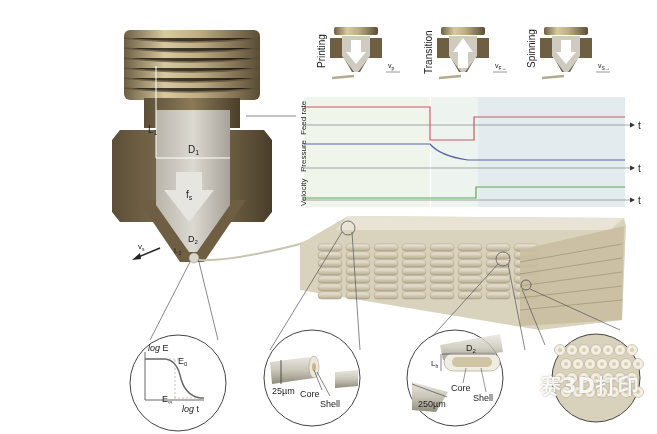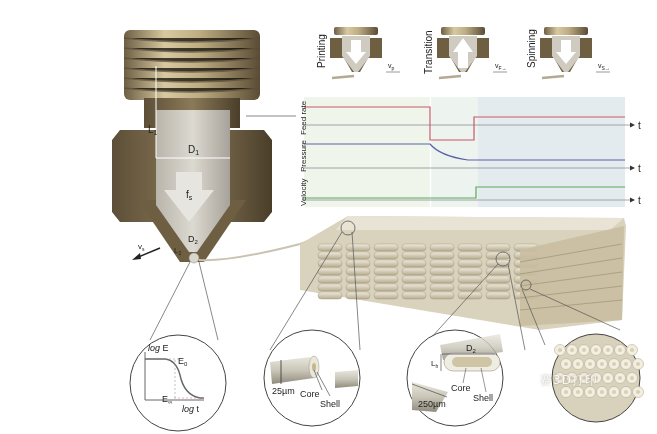--- a/index.html
+++ b/index.html
@@ -1,21 +1,21 @@
 <!DOCTYPE html>
 <html><head>
 <meta charset="utf-8">
 <style>
   * { margin: 0; padding: 0; box-sizing: border-box; }
   html, body { width: 657px; height: 434px; background: #ffffff; overflow: hidden; }
   body { position: relative; font-family: "Liberation Sans", sans-serif; }
   #canvas { position: absolute; left: 0; top: 0; width: 657px; height: 434px; }
   .lbl { font-family: "Liberation Sans", sans-serif; fill: #222; }
   .wm { position: absolute; left: 540px; top: 372px; font-family: "DejaVu Sans", sans-serif;
-        font-weight: normal; font-size: 12px; color: rgba(255,255,255,0.9);
+        font-weight: bold; font-size: 21px; color: rgba(255,255,255,0.9);
         text-shadow: 0 0 2px rgba(120,110,90,0.6); letter-spacing: 1px; }
 </style>
 </head>
 <body>
 
 <svg id="canvas" viewBox="0 0 657 434" xmlns="http://www.w3.org/2000/svg">
   <defs>
     <linearGradient id="brass" x1="0" x2="1" y1="0" y2="0">
       <stop offset="0" stop-color="#6d5f45"></stop>
       <stop offset="0.3" stop-color="#d8c9a0"></stop>

